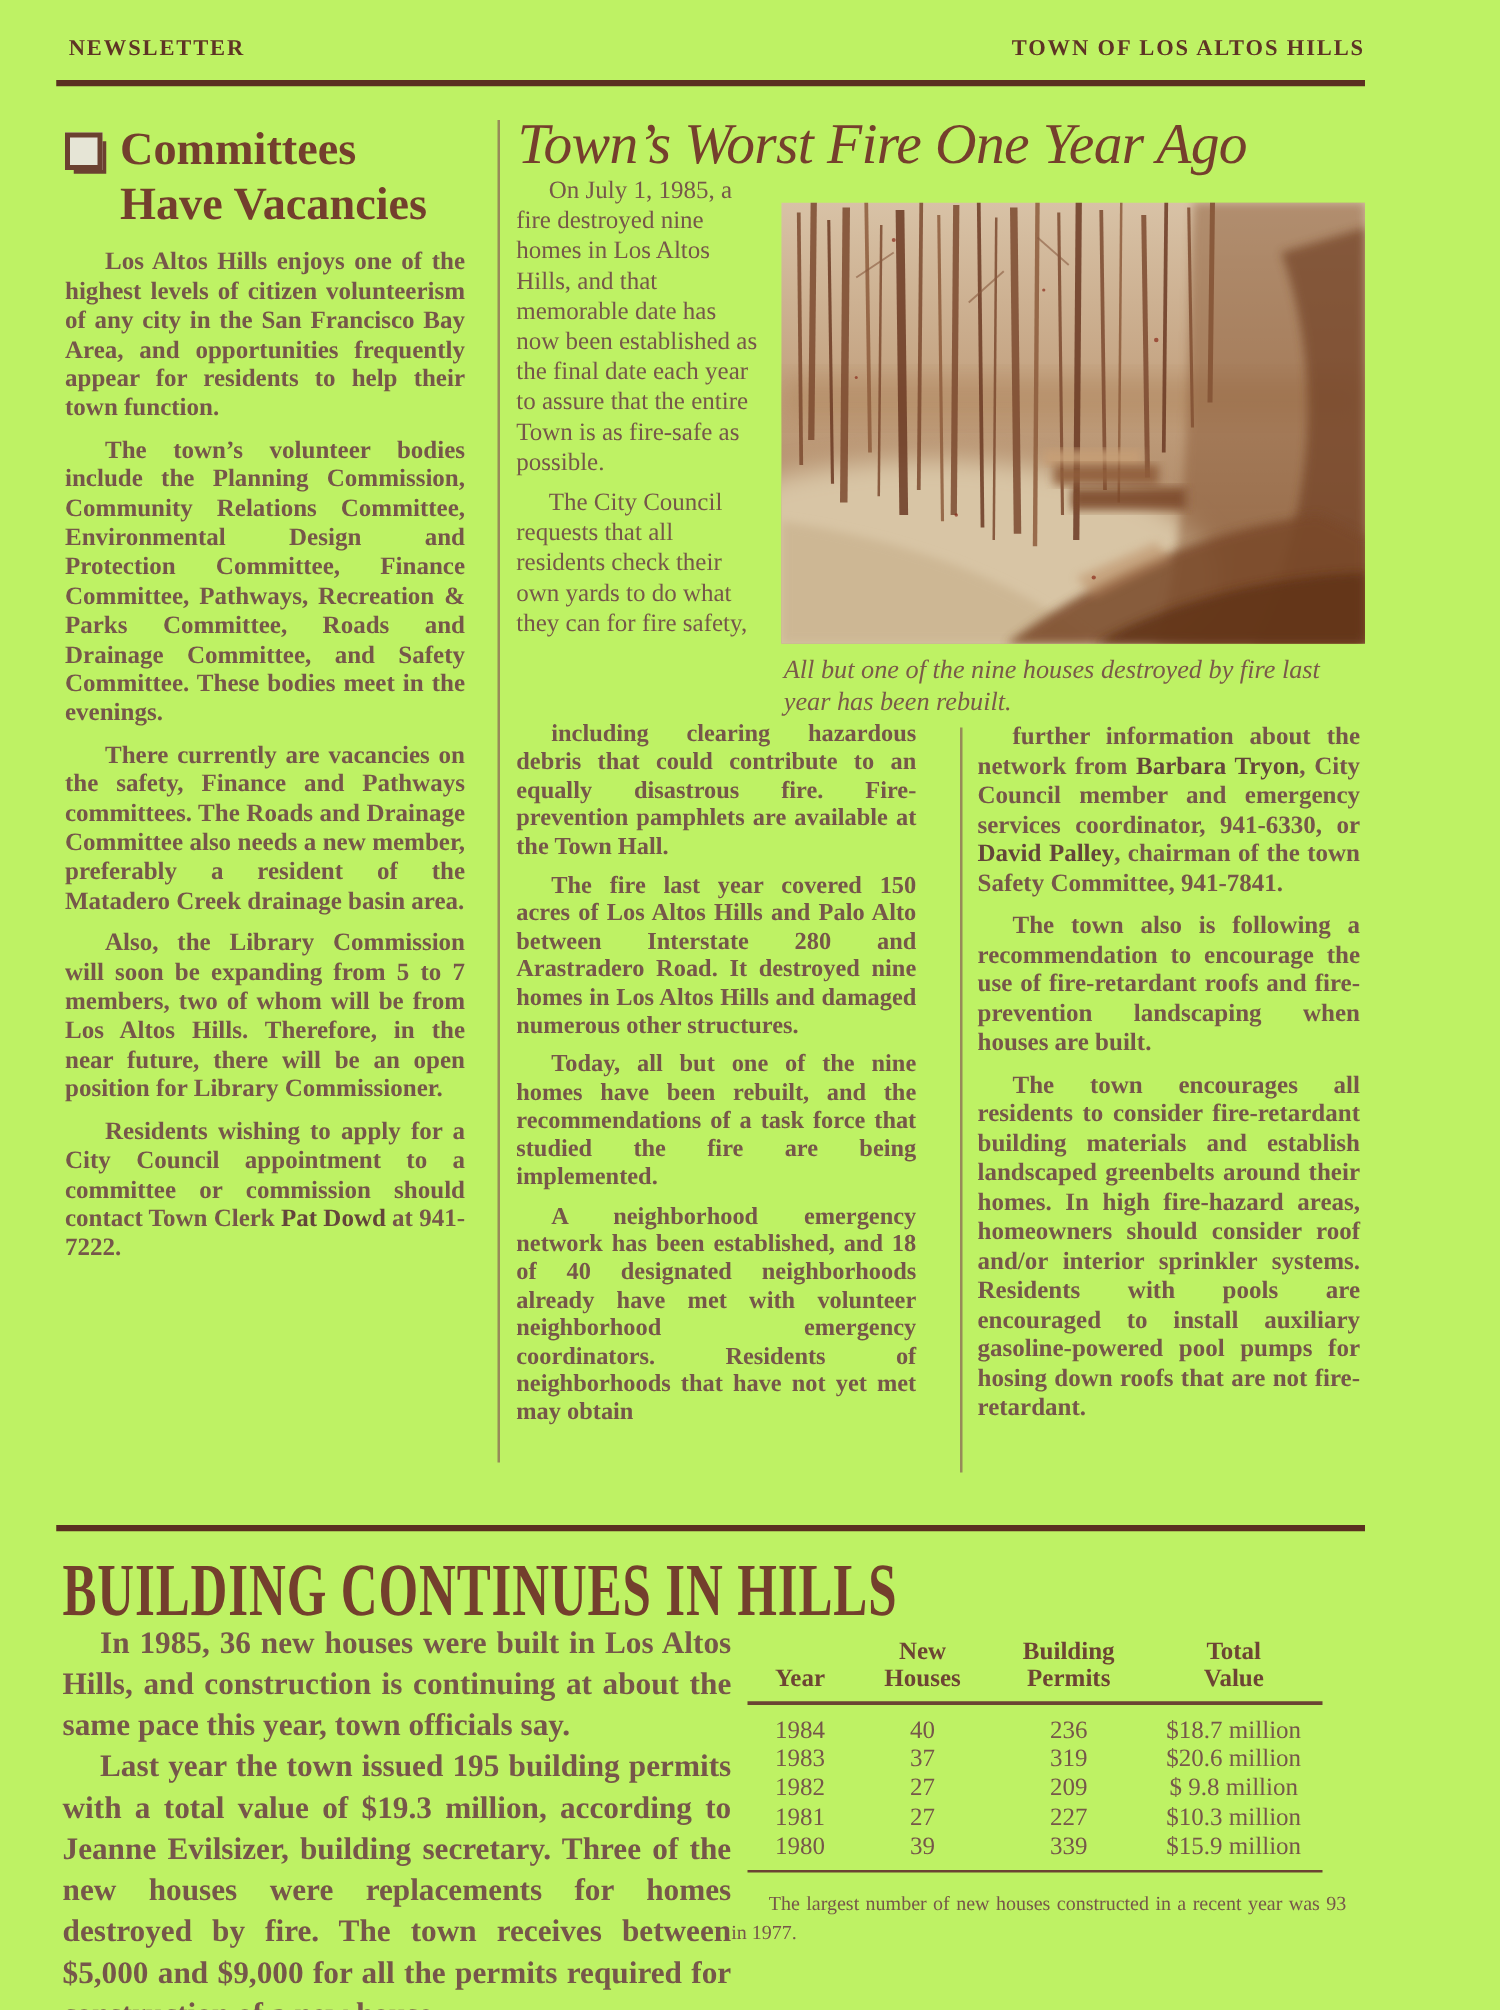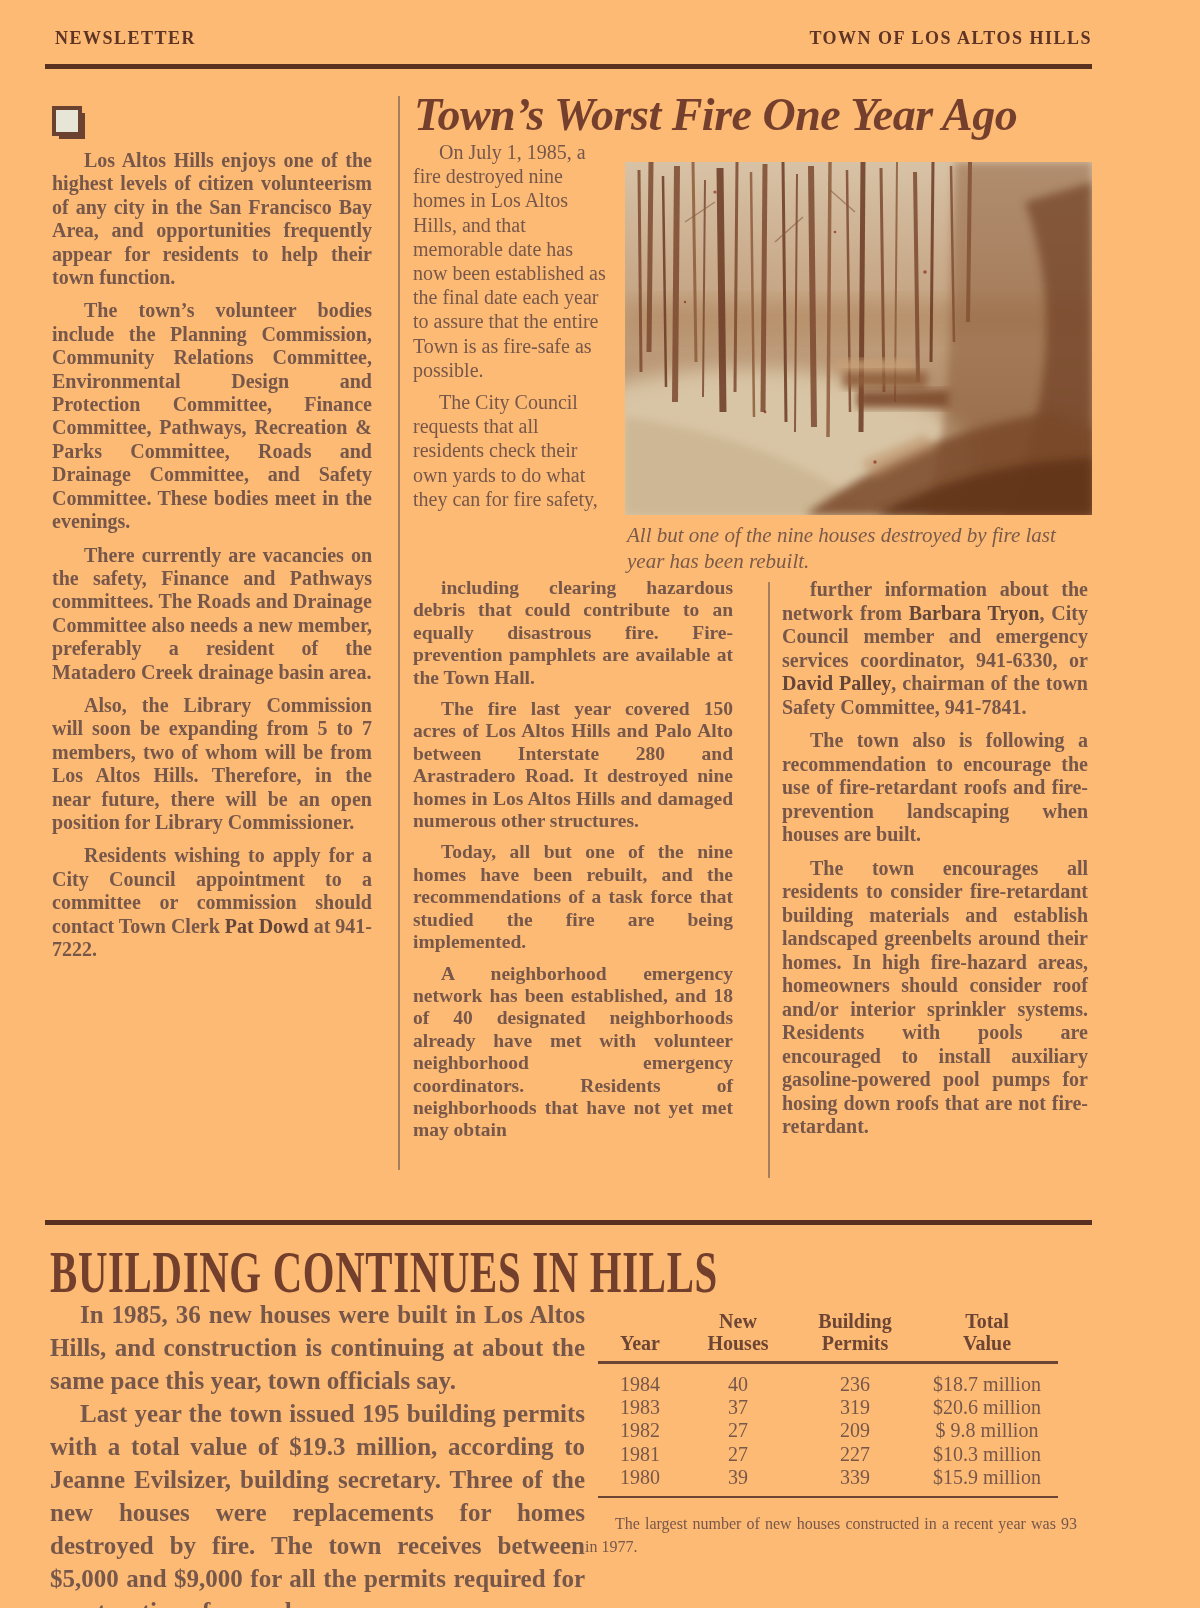--- a/index.html
+++ b/index.html
@@ -1,18 +1,18 @@
 <!DOCTYPE html>
 <html><head>
 <meta charset="utf-8">
 <style>
   html,body{margin:0;padding:0;background:#cfcfc0;}
   .page{
     position:relative;width:1200px;height:1608px;margin:0 auto;
-    background:#fdba74;
+    background:#bef264;
     font-family:"Liberation Serif",serif;
     color:#76574a;
     overflow:hidden;
   }
   
   .mast{position:absolute;top:28px;font-size:18px;font-weight:bold;letter-spacing:1.5px;color:#5e3425;}
   .mast.left{left:55px;}
   .mast.right{right:108px;text-align:left;}
   .rule{position:absolute;background:#5a3020;}
   .rule.mast-rule{left:45px;top:64px;width:1047px;height:5px;}
@@ -29,21 +29,21 @@
   
   .committees{position:absolute;left:52px;top:98px;width:320px;font-size:20px;line-height:23.4px;}
   .c-titlebox{display:flex;}
   .chk{flex:0 0 auto;width:22px;height:22px;border:4px solid #6b4130;background:#e6e5d6;
        box-shadow:5px 5px 0 -2px #6b4130;margin:8px 14px 0 0;}
   .c-title{font-size:37px;line-height:1.18;font-weight:bold;color:#733f2d;}
   .committees .paras{margin-top:13px;}
 
   
   .fire-title{position:absolute;left:414px;top:88px;width:690px;
-    font-size:46px;font-weight:bold;font-style:italic;color:#753f2d;letter-spacing:-.5px;}
+    font-size:46px;font-weight:normal;font-style:italic;color:#753f2d;letter-spacing:-.5px;}
   .fire-intro{position:absolute;left:413px;top:140px;width:196px;font-size:20px;line-height:24.2px;}
   .fire-intro p{text-indent:26px;margin-bottom:8px;}
   .photo{position:absolute;left:625px;top:162px;width:467px;height:353px;}
   .photo svg{display:block;width:100%;height:100%;}
   .caption{position:absolute;left:627px;top:522px;width:462px;
     font-style:italic;font-size:21px;line-height:26px;color:#7a5a49;}
   .fire-mid{position:absolute;left:413px;top:577px;width:320px;font-size:19.5px;line-height:22.4px;}
   .fire-mid p{text-indent:28px;margin-bottom:9px;}
   .fire-right{position:absolute;left:782px;top:578px;width:306px;font-size:20px;line-height:23.5px;}
   .fire-right p{text-indent:28px;margin-bottom:10px;}
@@ -77,20 +77,24 @@
   <div class="mast left">NEWSLETTER</div>
   <div class="mast right">TOWN OF LOS ALTOS HILLS</div>
   <div class="rule mast-rule"></div>
 
   <div class="vdiv d1"></div>
   <div class="vdiv d2"></div>
 
   <div class="committees just">
     <div class="c-titlebox">
       <span class="chk"></span>
+      <div class="c-title">
+        <div>Committees</div>
+        <div>Have Vacancies</div>
+      </div>
     </div>
     <div class="paras">
       <p>Los Altos Hills enjoys one of the highest levels of citizen volunteerism of any city in the San Francisco Bay Area, and opportunities frequently appear for residents to help their town function.</p>
       <p>The town’s volunteer bodies include the Planning Commission, Community Relations Committee, Environmental Design and Protection Committee, Finance Committee, Pathways, Recreation &amp; Parks Committee, Roads and Drainage Committee, and Safety Committee. These bodies meet in the evenings.</p>
       <p>There currently are vacancies on the safety, Finance and Pathways committees. The Roads and Drainage Committee also needs a new member, preferably a resident of the Matadero Creek drainage basin area.</p>
       <p>Also, the Library Commission will soon be expanding from 5 to 7 members, two of whom will be from Los Altos Hills. Therefore, in the near future, there will be an open position for Library Commissioner.</p>
       <p><span>Residents wishing to apply for a City Council appointment to a committee or commission should contact Town Clerk </span><b>Pat Dowd</b><span> at 941-7222.</span></p>
     </div>
   </div>
 

